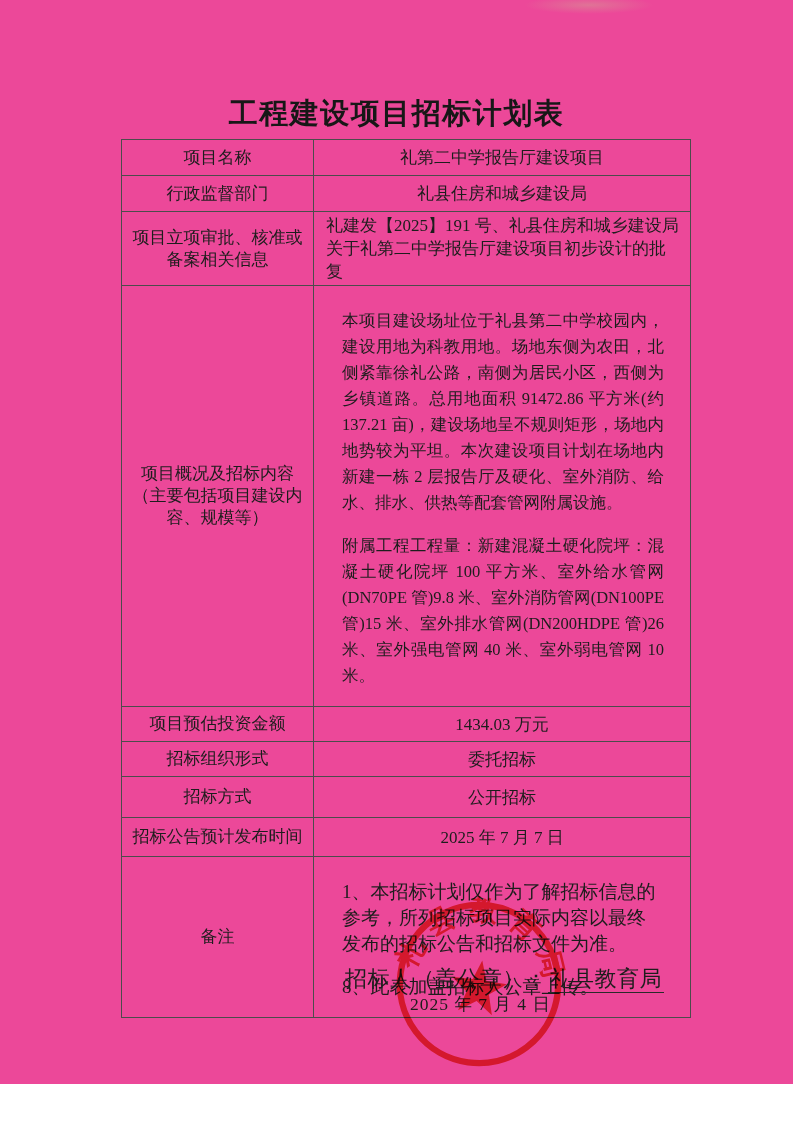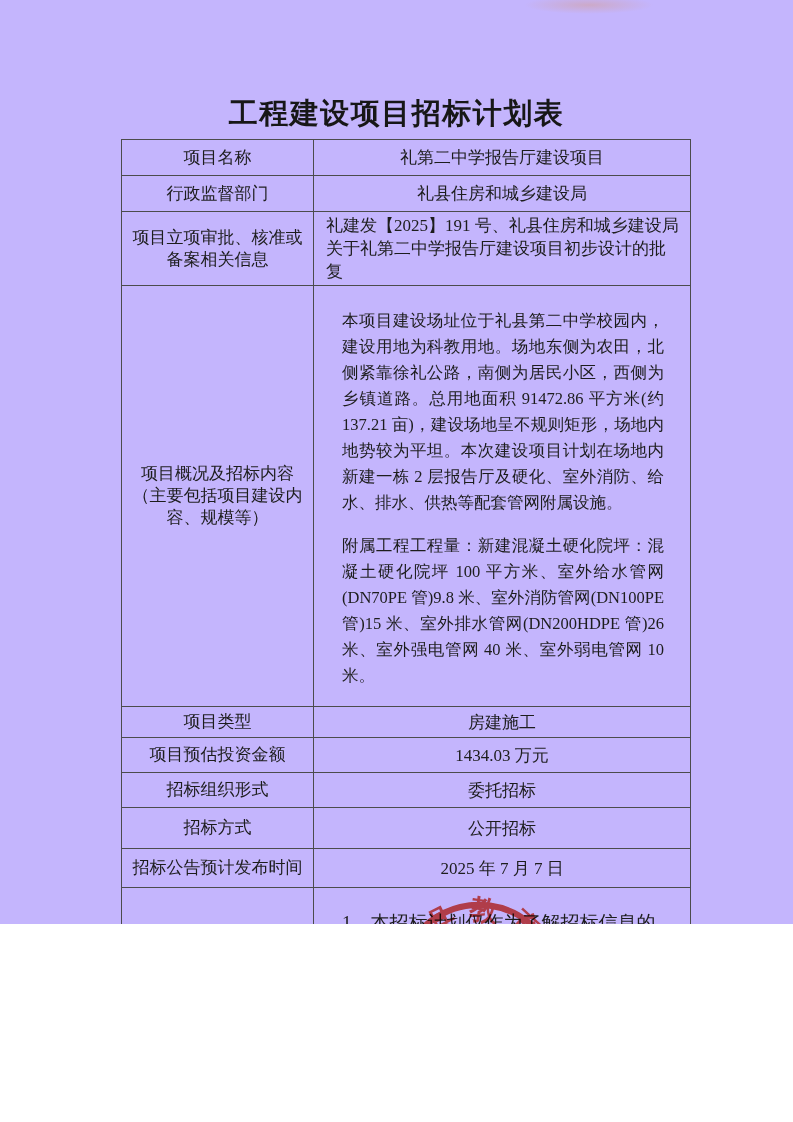--- a/index.html
+++ b/index.html
@@ -1,18 +1,18 @@
 <!DOCTYPE html>
 <html><head>
 <meta charset="utf-8">
 <style>
   html,body { margin:0; padding:0; background:#ffffff; }
   .page {
-    position:relative; width:793px; height:924px;
-    background:#c4b5fd; overflow:hidden;
+    position:relative; width:793px; height:1084px;
+    background:#ec4899; overflow:hidden;
     font-family:"Liberation Serif", serif; color:#1d1d1d;
   }
   .scan-smudge {
     position:absolute; left:524px; top:-4px; width:130px; height:18px;
     background:radial-gradient(ellipse at center, rgba(212,158,148,0.5), rgba(212,158,148,0) 70%);
     border-radius:50%;
   }
   .doc-title {
     position:absolute; top:94px; left:0; width:100%; margin:0;
     text-align:center; font-family:"Liberation Sans", sans-serif;
@@ -83,24 +83,20 @@
         <td class="lbl">项目立项审批、核准或备案相关信息</td>
         <td class="val left">礼建发【2025】191 号、礼县住房和城乡建设局关于礼第二中学报告厅建设项目初步设计的批复</td>
       </tr>
       <tr class="h328">
         <td class="lbl">项目概况及招标内容（主要包括项目建设内容、规模等）</td>
         <td class="val long">
           <p>本项目建设场址位于礼县第二中学校园内，建设用地为科教用地。场地东侧为农田，北侧紧靠徐礼公路，南侧为居民小区，西侧为乡镇道路。总用地面积 91472.86 平方米(约 137.21 亩)，建设场地呈不规则矩形，场地内地势较为平坦。本次建设项目计划在场地内新建一栋 2 层报告厅及硬化、室外消防、给水、排水、供热等配套管网附属设施。</p>
           <p>附属工程工程量：新建混凝土硬化院坪：混凝土硬化院坪 100 平方米、室外给水管网(DN70PE 管)9.8 米、室外消防管网(DN100PE 管)15 米、室外排水管网(DN200HDPE 管)26 米、室外强电管网 40 米、室外弱电管网 10 米。</p>
         </td>
       </tr>
-      <tr class="h31">
-        <td class="lbl">项目类型</td>
-        <td class="val">房建施工</td>
-      </tr>
       <tr class="h35">
         <td class="lbl">项目预估投资金额</td>
         <td class="val">1434.03 万元</td>
       </tr>
       <tr class="h35">
         <td class="lbl">招标组织形式</td>
         <td class="val">委托招标</td>
       </tr>
       <tr class="h41">
         <td class="lbl">招标方式</td>

